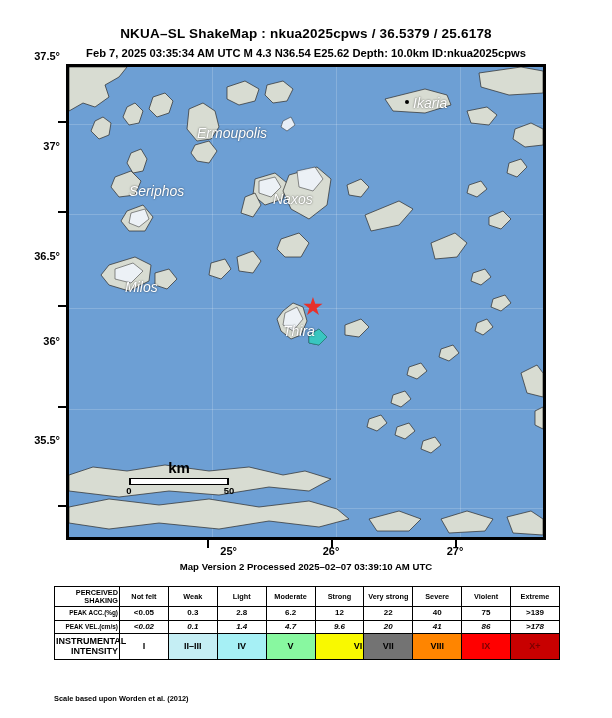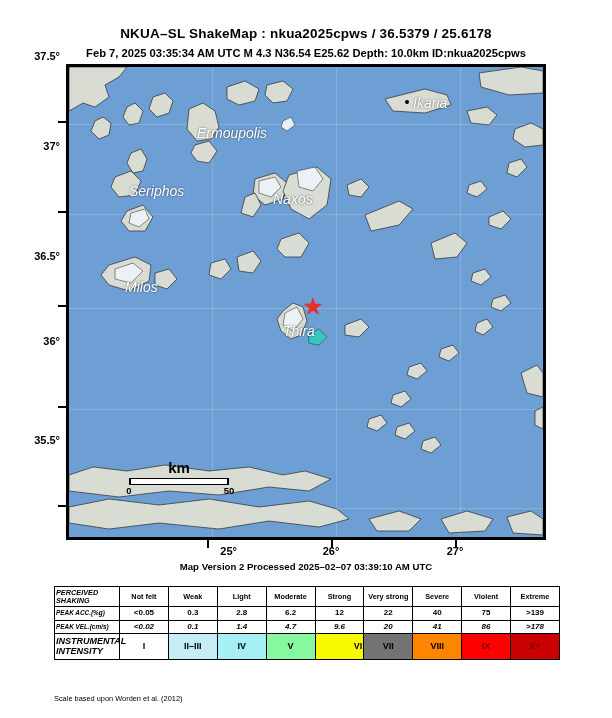--- a/index.html
+++ b/index.html
@@ -200,41 +200,40 @@
     border: 1px solid #000;
     text-align: center;
     vertical-align: middle;
     padding: 2px 1px;
     font-weight: bold;
     line-height: 1.05;
   }
   .legend .rowhead {
     width: 62px;
     font-size: 6.4px;
-    text-align: left;
+    text-align: right;
     padding: 2px 1px;
-    font-style: italic;
   }
   .legend tr.vals td { font-size: 8px; }
   .legend tr.vals td.rowhead { font-size: 6.4px; }
   .legend tr.intensity td {
     font-size: 9px;
     padding: 3px 1px;
   }
   .legend tr.head td {
     font-size: 7.3px;
   }
   .italic { font-style: italic; }
 
   .scale-note {
     position: absolute;
     left: 54px;
     top: 694px;
     font-size: 7.4px;
-    font-weight: normal;
+    font-weight: bold;
   }
 </style>
 </head>
 <body>
 
 <div class="page">
 
   <div class="title-main">NKUA–SL ShakeMap : nkua2025cpws / 36.5379 / 25.6178</div>
   <div class="title-sub">Feb  7, 2025 03:35:34 AM UTC   M 4.3   N36.54 E25.62   Depth: 10.0km   ID:nkua2025cpws</div>
 

